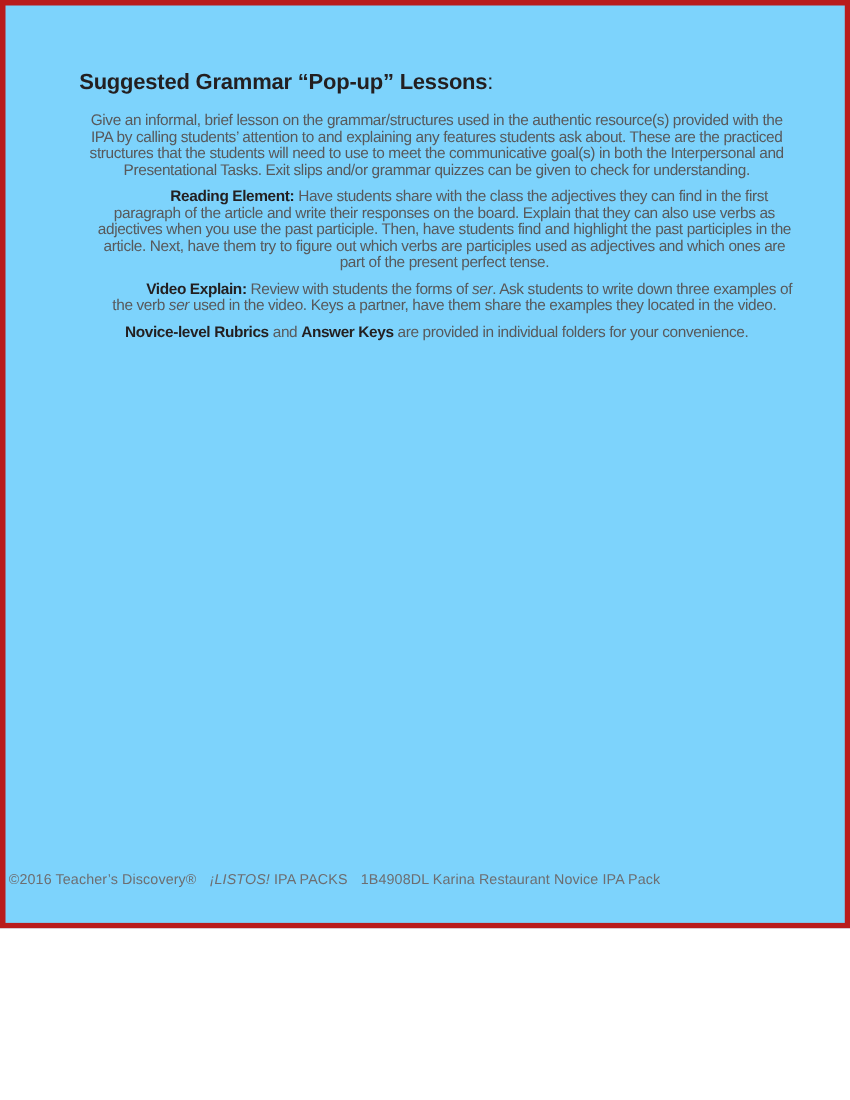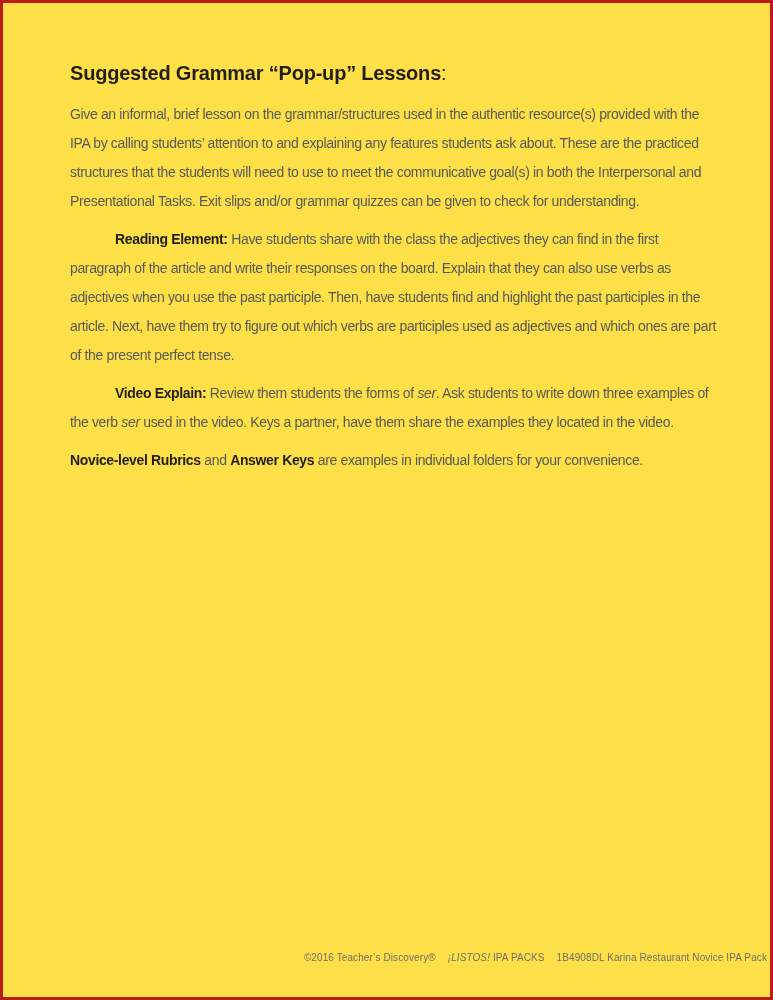--- a/index.html
+++ b/index.html
@@ -5,23 +5,23 @@
   html, body {
     margin: 0;
     padding: 0;
     background: #ffffff;
     font-family: "Liberation Sans", sans-serif;
   }
   .page {
     position: relative;
     box-sizing: border-box;
     width: 773px;
-    height: 1000px;
-    background: #fde047;
-    border: 3px solid #b91c1c;
+    height: 844px;
+    background: #7dd3fc;
+    border: 5px solid #b91c1c;
     overflow: hidden;
   }
   .content {
     position: absolute;
     top: 59px;
     left: 67px;
     width: 650px;
   }
   h1.title {
     margin: 0 0 15px 0;
@@ -30,60 +30,62 @@
     font-weight: bold;
     color: #231f20;
     letter-spacing: -0.2px;
   }
   h1.title .colon {
     font-weight: 400;
   }
   p.body {
     margin: 0 0 9px 0;
     font-size: 14px;
-    line-height: 29px;
+    line-height: 15px;
     color: #58595b;
     letter-spacing: -0.35px;
+    text-align: center;
   }
   p.indent {
     text-indent: 45px;
+    margin-left: 14px;
   }
   .runin {
     font-weight: bold;
     color: #231f20;
   }
   em.spanish {
   }
   .footer {
     position: absolute;
     left: 3px;
     right: 3px;
     bottom: 32px;
-    text-align: right;
-    font-size: 10px;
+    text-align: left;
+    font-size: 13px;
     line-height: 14px;
     color: #6d6e71;
     letter-spacing: 0.1px;
   }
   .footer .gap {
     margin-left: 12px;
   }
 </style>
 </head>
 <body>
 
 <div class="page">
   <div class="content">
 
     <h1 class="title"><span>Suggested Grammar “Pop-up” Lessons</span><span class="colon">:</span></h1>
 
     <p class="body">Give an informal, brief lesson on the grammar/structures used in the authentic resource(s) provided with the IPA by calling students’ attention to and explaining any features students ask about. These are the practiced structures that the students will need to use to meet the communicative goal(s) in both the Interpersonal and Presentational Tasks. Exit slips and/or grammar quizzes can be given to check for understanding.</p>
 
     <p class="body indent"><span class="runin">Reading Element:</span><span> Have students share with the class the adjectives they can find in the first paragraph of the article and write their responses on the board. Explain that they can also use verbs as adjectives when you use the past participle. Then, have students find and highlight the past participles in the article. Next, have them try to figure out which verbs are participles used as adjectives and which ones are part of the present perfect tense.</span></p>
 
-    <p class="body indent"><span class="runin">Video Explain:</span><span> Review them students the forms of </span><em class="spanish">ser</em><span>. Ask students to write down three examples of the verb </span><em class="spanish">ser</em><span> used in the video. Keys a partner, have them share the examples they located in the video.</span></p>
+    <p class="body indent"><span class="runin">Video Explain:</span><span> Review with students the forms of </span><em class="spanish">ser</em><span>. Ask students to write down three examples of the verb </span><em class="spanish">ser</em><span> used in the video. Keys a partner, have them share the examples they located in the video.</span></p>
 
-    <p class="body"><span class="runin">Novice-level Rubrics</span><span> and </span><span class="runin">Answer Keys</span><span> are examples in individual folders for your convenience.</span></p>
+    <p class="body"><span class="runin">Novice-level Rubrics</span><span> and </span><span class="runin">Answer Keys</span><span> are provided in individual folders for your convenience.</span></p>
 
   </div>
 
   <div class="footer"><span>©2016 Teacher’s Discovery®</span><em class="spanish gap">¡LISTOS!</em><span> IPA PACKS</span><span class="gap">1B4908DL Karina Restaurant Novice IPA Pack</span></div>
 </div>
 
 </body></html>

